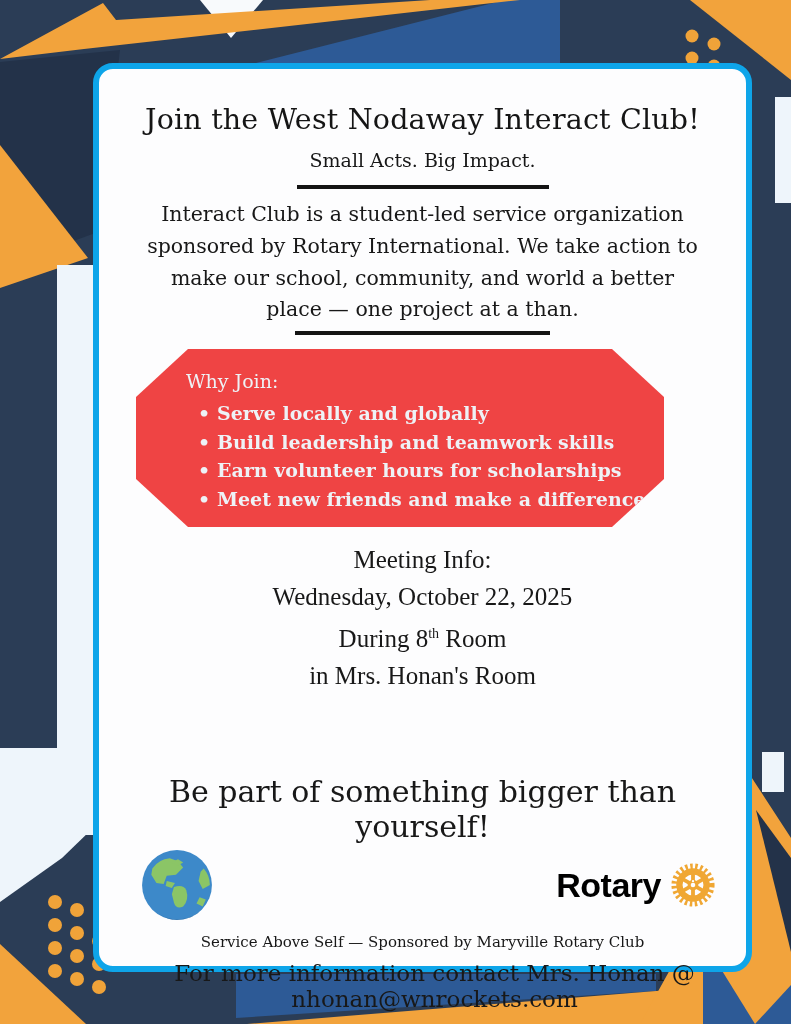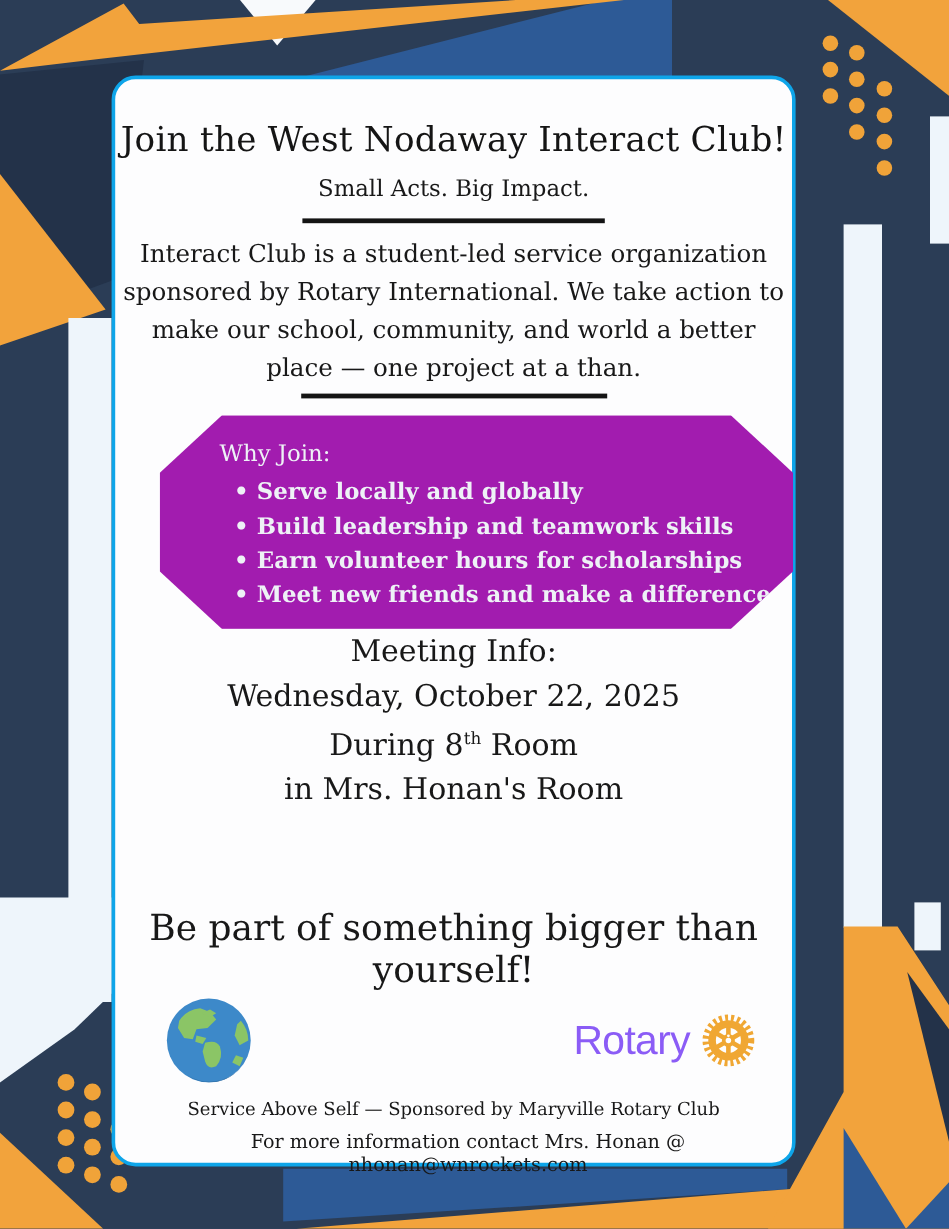--- a/index.html
+++ b/index.html
@@ -1,54 +1,54 @@
 <!DOCTYPE html>
 <html><head>
 <meta charset="utf-8">
 <style>
   html,body{margin:0;padding:0;background:#2b3d56;}
   .stage{position:relative;width:791px;height:1024px;overflow:hidden;
          font-family:"DejaVu Serif",serif;color:#181818;}
   .bg{position:absolute;inset:0;display:block;}
 
   
-  .card{position:absolute;left:93px;top:63px;width:570px;height:909px;
-        box-sizing:border-box;background:#fdfdfe;border:3px solid #0ea5e9;
+  .card{position:absolute;left:93px;top:63px;width:659px;height:909px;
+        box-sizing:border-box;background:#fdfdfe;border:6px solid #0ea5e9;
         border-radius:20px;text-align:center;}
   .title{margin-top:34px;font-size:28.5px;letter-spacing:.2px;color:#151515;}
   .tagline{margin-top:13px;font-size:19px;}
   .divider{width:252px;height:4px;background:#141414;margin:14px auto 0;}
   .intro{margin:10px auto 0;width:560px;font-size:20.5px;line-height:1.55;}
   .divider2{width:255px;height:4px;background:#141414;margin:5px auto 0;}
 
   
-  .whybox{margin:14px 0 0 37px;width:528px;height:178px;background:#a21caf;
+  .whybox{margin:14px 0 0 37px;width:528px;height:178px;background:#ef4444;
           color:#eef2f6;text-align:left;box-sizing:border-box;
           padding:21px 10px 0 50px;
           clip-path:polygon(52px 0%, calc(100% - 52px) 0%, 100% 48px,
                             100% calc(100% - 48px), calc(100% - 52px) 100%,
                             52px 100%, 0% calc(100% - 48px), 0% 48px);}
   .whybox h3{margin:0;font-size:19px;font-weight:normal;}
   .whybox ul{margin:7px 0 0 0;padding:0;list-style:none;font-weight:bold;}
   .whybox li{position:relative;padding-left:31px;font-size:19px;line-height:28.5px;}
   .whybox li::before{content:"•";position:absolute;left:12px;}
 
-  .meeting{font-size:25px;line-height:37px;}
+  .meeting{margin-top:14px;font-size:25px;line-height:37px;font-family:Liberation Serif, serif;}
   .meeting sup{font-size:14px;}
 
   .cta{margin-top:80px;font-size:30px;}
 
   .logos{display:flex;justify-content:space-between;align-items:center;
          padding:0 30px 0 41px;margin-top:2px;height:78px;}
   .rotary{display:flex;align-items:center;gap:9px;}
-  .rotary-word{font-family:"Liberation Sans",sans-serif;font-weight:normal;
-               font-size:34px;color:#8b5cf6;letter-spacing:-.5px;}
+  .rotary-word{font-family:"Liberation Sans",sans-serif;font-weight:bold;
+               font-size:34px;color:#000000;letter-spacing:-.5px;}
 
   .sponsor{margin-top:9px;font-size:15px;}
-  .contact{margin-top:9px;font-size:16px;margin-left:24px;}
+  .contact{margin-top:9px;font-size:23px;margin-left:24px;}
 </style>
 </head>
 <body>
 
 <div class="stage">
 
   <svg class="bg" viewBox="0 0 791 1024" aria-hidden="true">
     <rect x="0" y="0" width="791" height="1024" fill="#2b3d56"></rect>
 
     <g>

